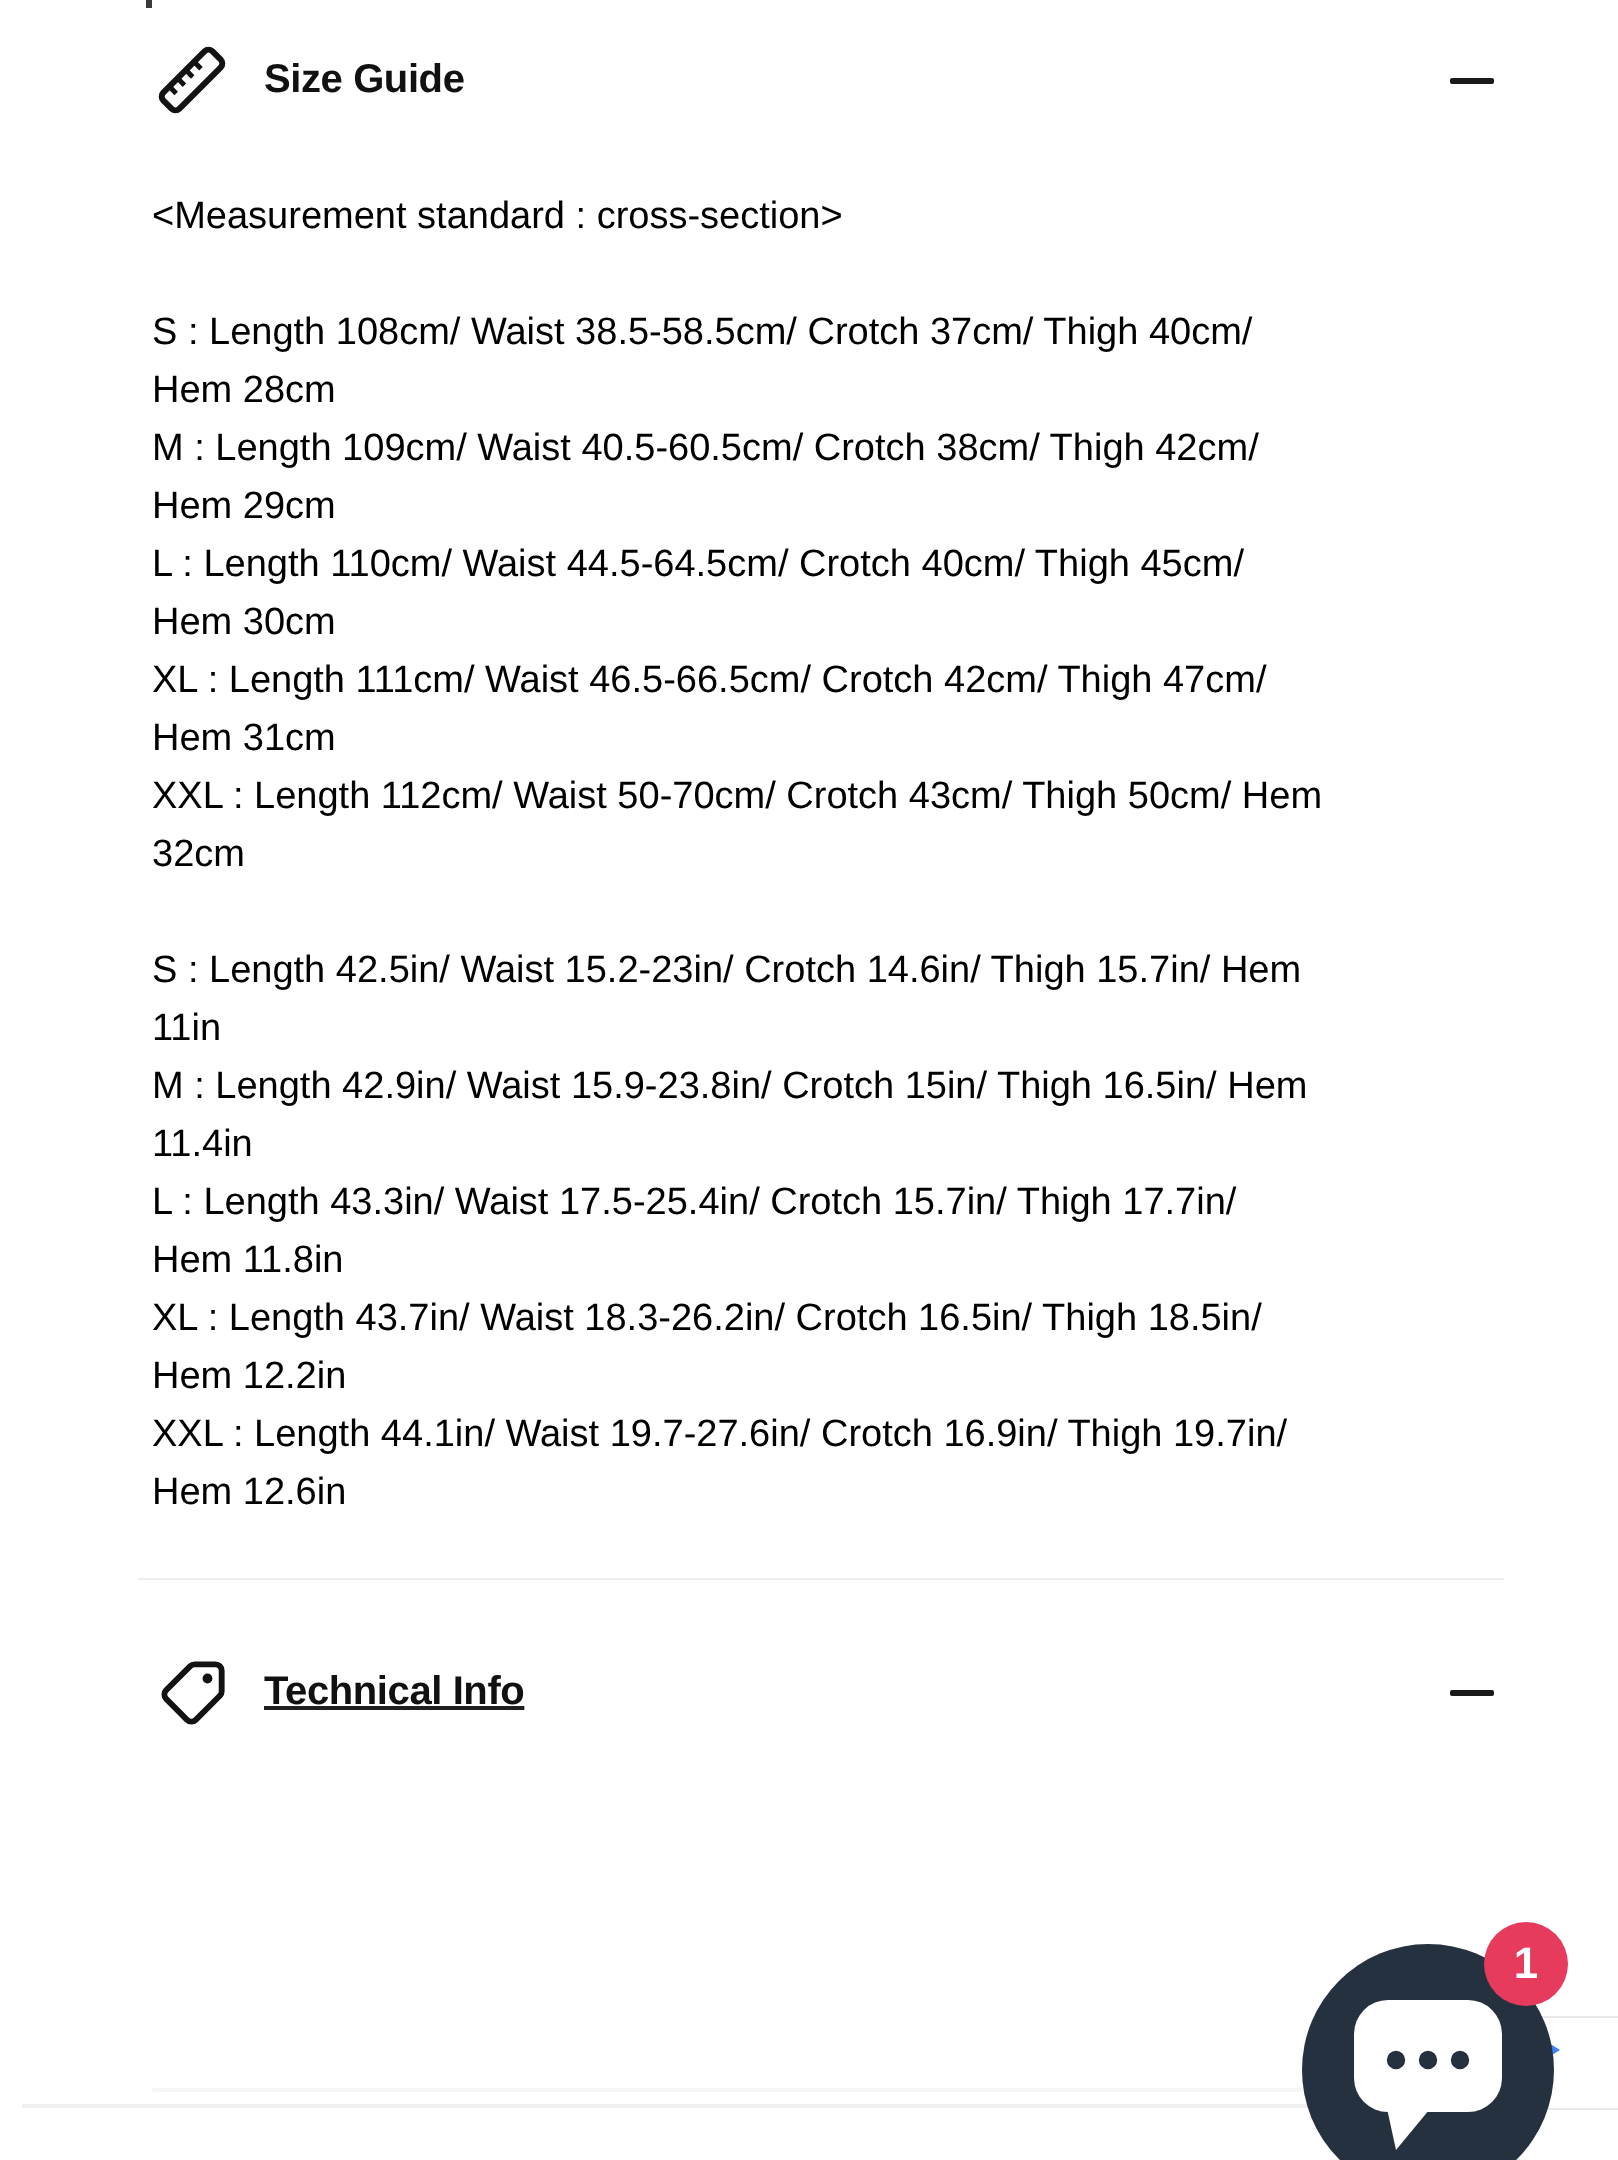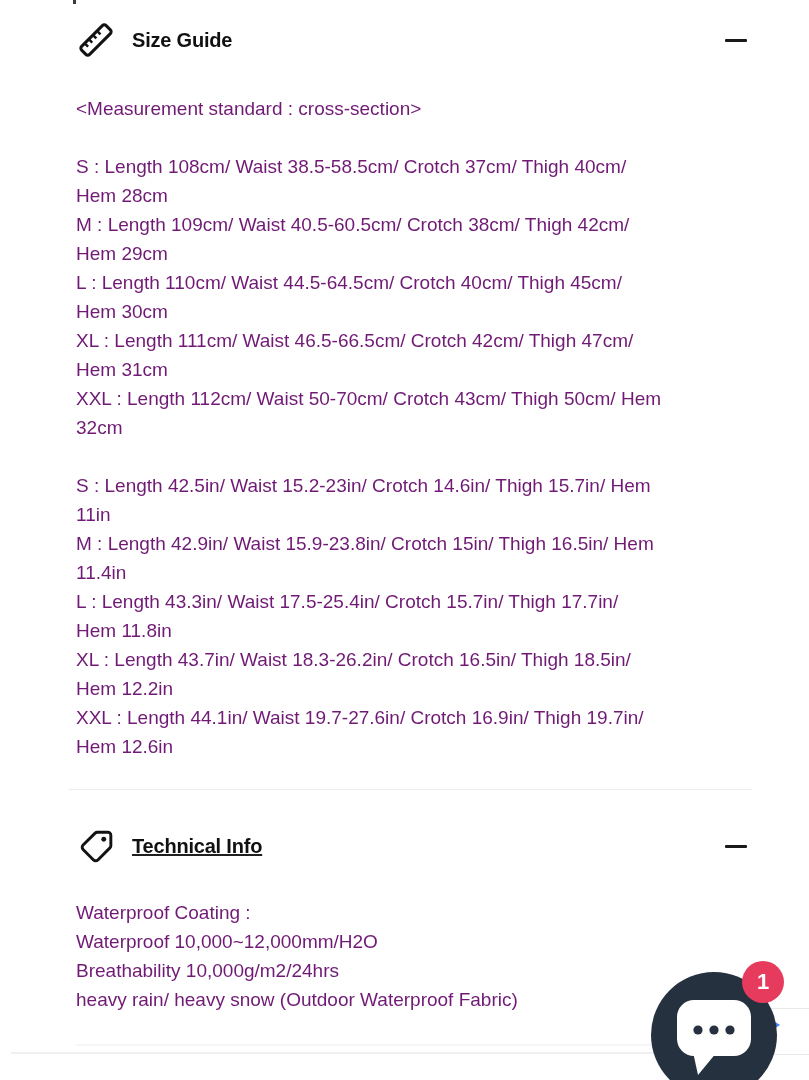--- a/index.html
+++ b/index.html
@@ -12,21 +12,21 @@
   .section-header { display:flex; align-items:center; height:44px; }
   .section-header .icon-wrap { width:40px; height:40px; flex:0 0 40px; display:flex; align-items:center; justify-content:center; }
   .section-title { font-size:20px; font-weight:700; color:#111; margin-left:16px; letter-spacing:-0.2px; }
   .flex-spacer { flex:1; }
   .collapse-btn { width:26px; height:26px; display:flex; align-items:center; justify-content:center; margin-right:3px; cursor:pointer; background:none; border:none; padding:0; }
   .minus-bar { width:22px; height:3px; background:#1a1a1a; border-radius:1px; }
 
   .sg-header { margin-top:18px; }
   .ti-header { margin-top:34px;text-decoration:underline; }
 
-  .text-block { font-size:19px; line-height:29px; color:#701a75; white-space:pre-line; }
+  .text-block { font-size:19px; line-height:29px; color:#000000; white-space:pre-line; }
   .measure-line { margin-top:32px; }
   .gap-line { height:29px; }
   .ti-body { margin-top:30px; }
 
   .divider { height:1px; background:#ededed; margin:28px 0 0 -7px; }
 
   .bottom-line-short { position:absolute; left:65px; right:69px; top:1044px; height:2px; background:#f6f6f6; border-radius:2px; }
   .bottom-line-full { position:absolute; left:0; top:1052px; width:809px; height:2px; background:#f0f0f0; }
 
   .top-cut-mark { position:absolute; left:62px; top:0; width:3px; height:4px; background:#3a3a3a; }
@@ -100,24 +100,20 @@
             </g>
           </svg>
         </span>
         <span class="section-title">Technical Info</span>
         <span class="flex-spacer"></span>
         <button class="collapse-btn">
           <span class="minus-bar"></span>
         </button>
       </div>
 
-      <div class="text-block ti-body">Waterproof Coating :
-Waterproof 10,000~12,000mm/H2O
-Breathability 10,000g/m2/24hrs
-heavy rain/ heavy snow (Outdoor Waterproof Fabric)</div>
     </div>
 
   </div>
 
   <div class="bottom-line-short"></div>
   <div class="bottom-line-full"></div>
 
   <div class="side-box"></div>
   <div class="blue-mark"></div>
 

